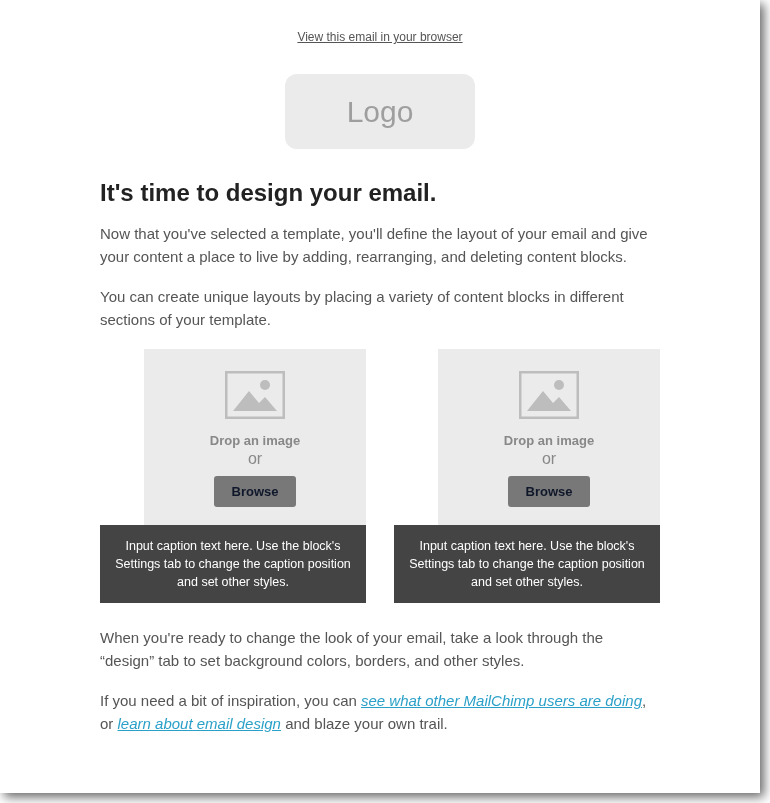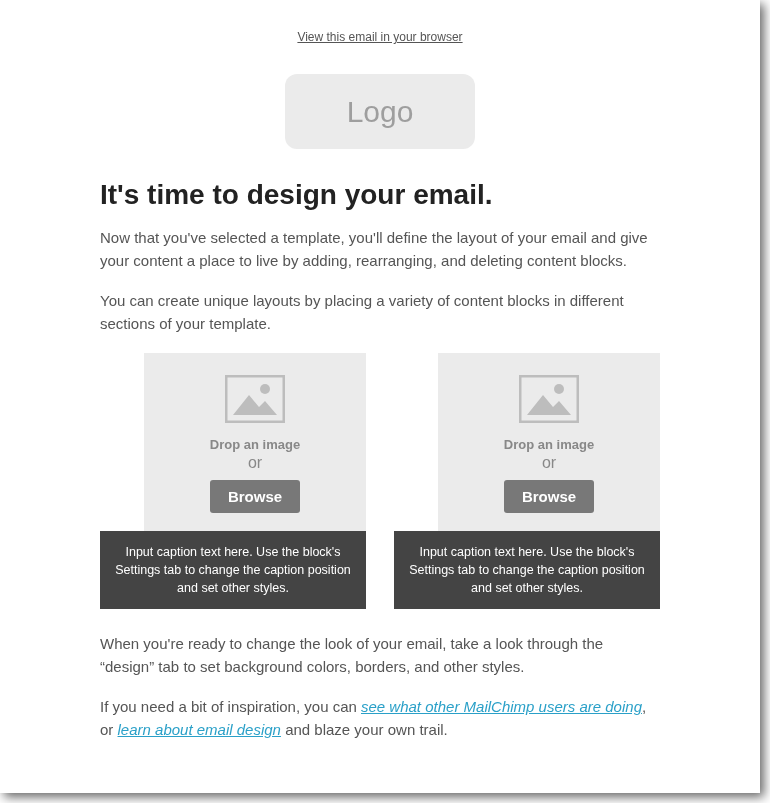--- a/index.html
+++ b/index.html
@@ -45,21 +45,21 @@
     background: #ebebeb;
     border-radius: 12px;
     display: flex;
     align-items: center;
     justify-content: center;
     color: #9e9e9e;
     font-size: 30px;
     font-weight: 400;
   }
   h1.title {
-    font-size: 28px;
+    font-size: 24px;
     font-weight: bold;
     color: #222;
     margin-bottom: 16px;
   }
   p.para {
     font-size: 15px;
     line-height: 1.5;
     color: #555;
     margin-bottom: 18px;
   }
@@ -91,22 +91,22 @@
     color: #888;
   }
   .or-label {
     font-size: 16px;
     color: #888;
     margin: 2px 0 8px;
   }
   .browse-btn {
     display: inline-block;
     background: #787878;
-    color: #ffffff;
-    font-size: 15px;
+    color: #0f172a;
+    font-size: 13px;
     font-weight: bold;
     border: none;
     border-radius: 3px;
     padding: 8px 18px;
     cursor: pointer;
     text-align: center;
   }
   .caption {
     background: #444;
     color: #fff;

